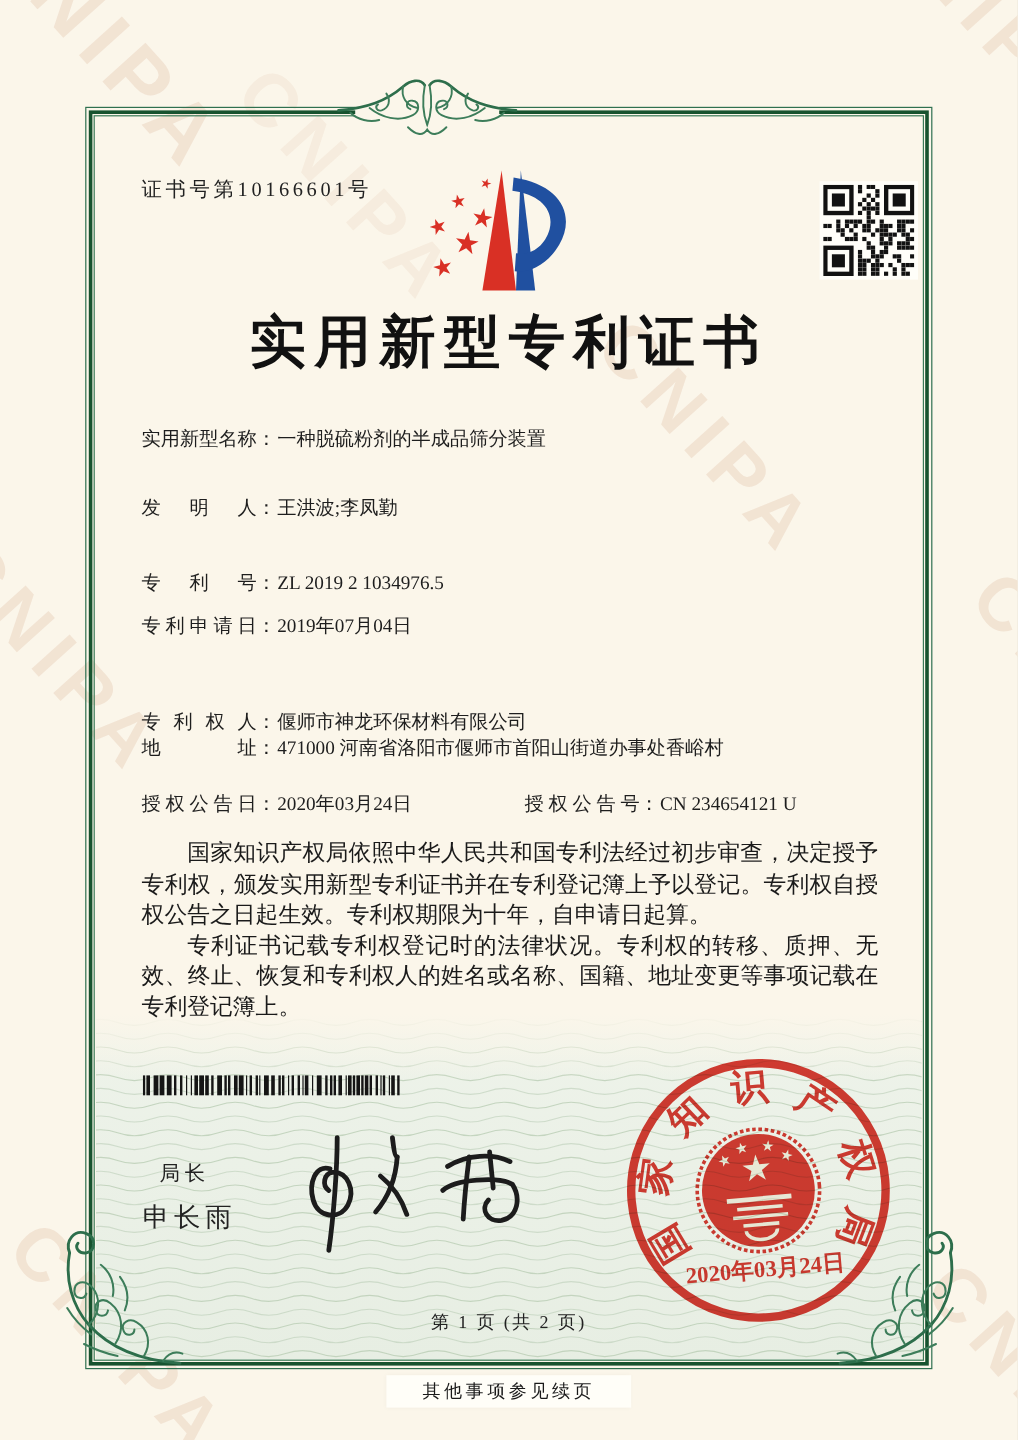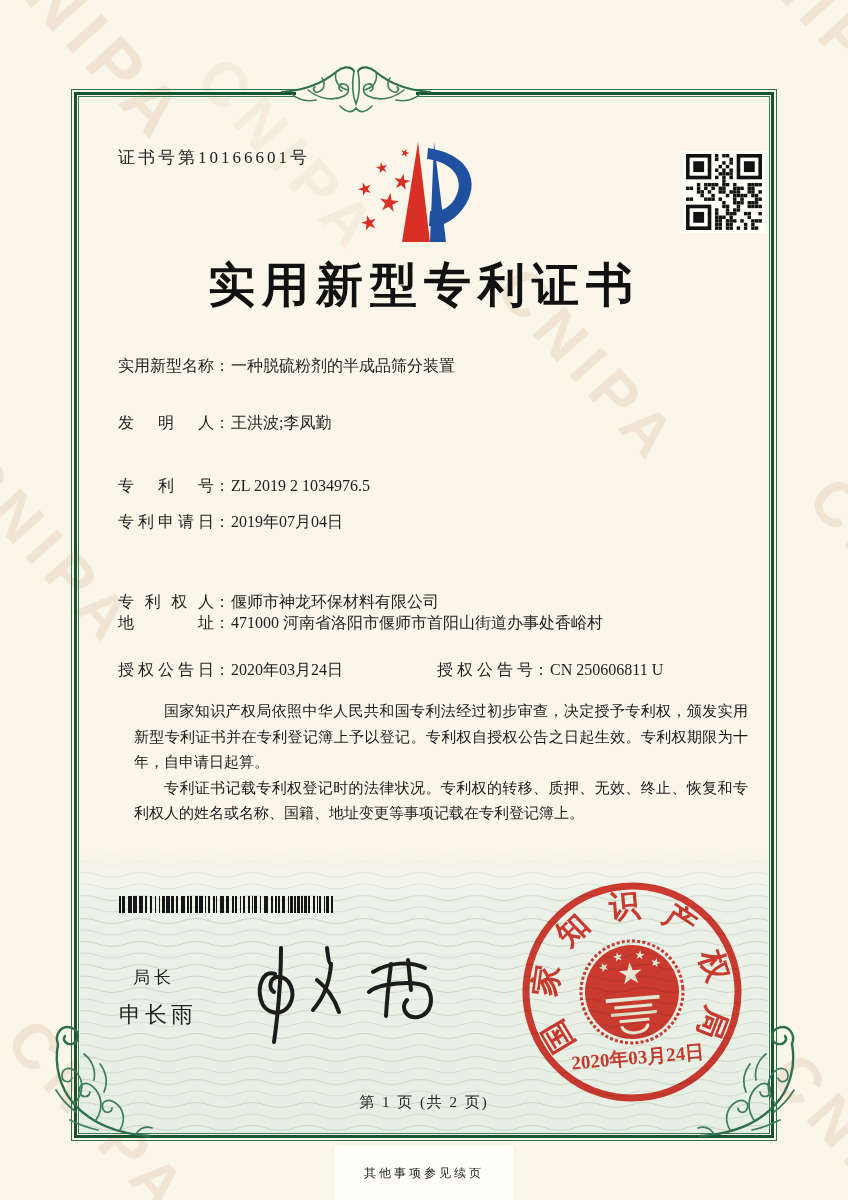--- a/index.html
+++ b/index.html
@@ -41,38 +41,38 @@
     position:absolute;left:0;top:254px;width:100%;text-align:center;
     font-size:47px;font-weight:bold;letter-spacing:7px;color:#111;
   }
   
   .frow{position:absolute;left:118px;font-size:16px;white-space:nowrap;color:#1e1e1e;}
   .f-label{display:inline-block;width:96px;text-align:justify;text-align-last:justify;vertical-align:bottom;}
   .f-value{margin-left:1px;}
   .f-col2{position:absolute;left:319px;top:0;white-space:nowrap;}
   
   .body-text{
-    position:absolute;left:134px;top:699px;width:614px;font-size:15px;
+    position:absolute;left:118px;top:699px;width:614px;font-size:19px;
     line-height:25.5px;text-align:justify;color:#1a1a1a;
   }
   .body-text p{margin:0;text-indent:2em;}
   
   .barcode{position:absolute;left:119px;top:896px;}
   .signoff-title{position:absolute;left:133px;top:966px;font-size:17px;letter-spacing:4px;}
   .signoff-name{position:absolute;left:119px;top:1000px;font-size:22px;letter-spacing:4px;}
   .signature{position:absolute;left:245px;top:938px;}
   .seal{position:absolute;left:512px;top:872px;transform:rotate(-5deg);mix-blend-mode:multiply;}
   .seal text{font-family:"Liberation Serif","DejaVu Serif",serif;}
   .page-indicator{
     position:absolute;left:0;top:1093px;width:100%;text-align:center;
     font-size:15px;letter-spacing:2px;color:#222;
   }
   .continuation{
     position:absolute;left:50%;top:1146px;transform:translateX(-50%);
-    background:#fffef8;padding:19px 30px;font-size:12px;letter-spacing:3px;color:#1a1a1a;
+    background:#fffef8;padding:4px 30px;font-size:15px;letter-spacing:3px;color:#1a1a1a;
     box-shadow:0 0 4px rgba(0,0,0,.04);
   }
   
   .ornament-top{position:absolute;left:278px;top:56px;}
   .corner{position:absolute;}
   .corner.bl{left:40px;top:1020px;}
   .corner.br{left:692px;top:1020px;transform:scaleX(-1);}
 </style>
 </head>
 <body>
@@ -356,21 +356,21 @@
   </div>
   <div class="frow" style="top:592px">
     <span class="f-label">专利权人</span><span>：</span><span class="f-value">偃师市神龙环保材料有限公司</span>
   </div>
   <div class="frow" style="top:613px">
     <span class="f-label">地址</span><span>：</span><span class="f-value">471000 河南省洛阳市偃师市首阳山街道办事处香峪村</span>
   </div>
   <div class="frow" style="top:660px">
     <span class="f-label">授权公告日</span><span>：</span><span class="f-value">2020年03月24日</span>
     <span class="f-col2">
-      <span class="f-label">授权公告号</span><span>：</span><span class="f-value">CN 250606811 U</span>
+      <span class="f-label">授权公告号</span><span>：</span><span class="f-value">CN 234654121 U</span>
     </span>
   </div>
 
   <div class="body-text">
     <p>国家知识产权局依照中华人民共和国专利法经过初步审查，决定授予专利权，颁发实用新型专利证书并在专利登记簿上予以登记。专利权自授权公告之日起生效。专利权期限为十年，自申请日起算。</p>
     <p>专利证书记载专利权登记时的法律状况。专利权的转移、质押、无效、终止、恢复和专利权人的姓名或名称、国籍、地址变更等事项记载在专利登记簿上。</p>
   </div>
 
   <svg class="barcode" width="216" height="17">
     <g fill="#151515">

